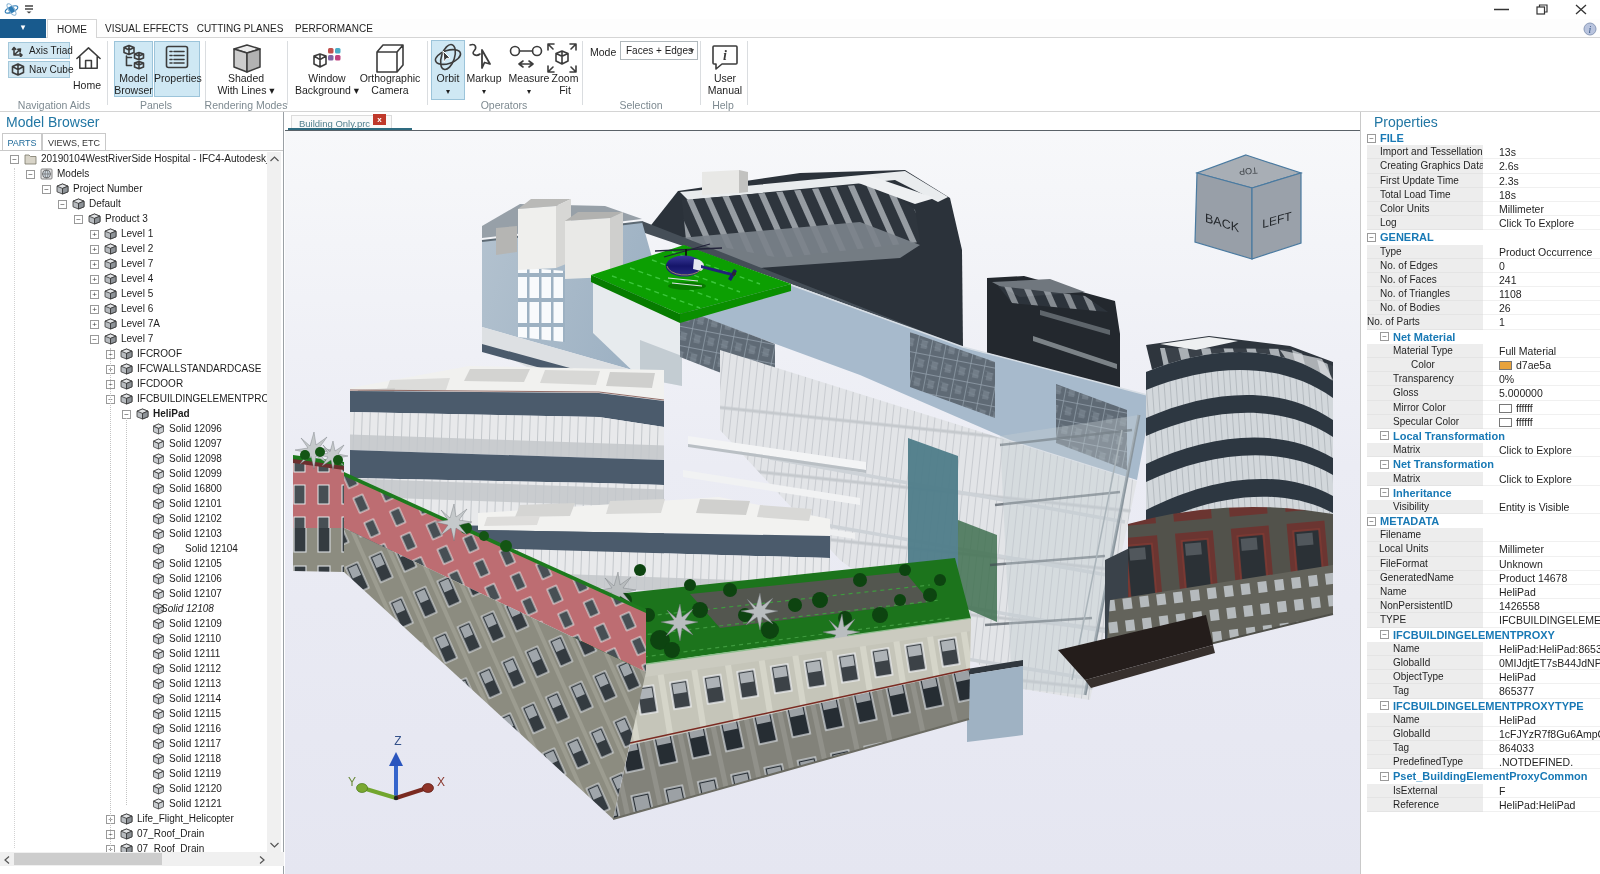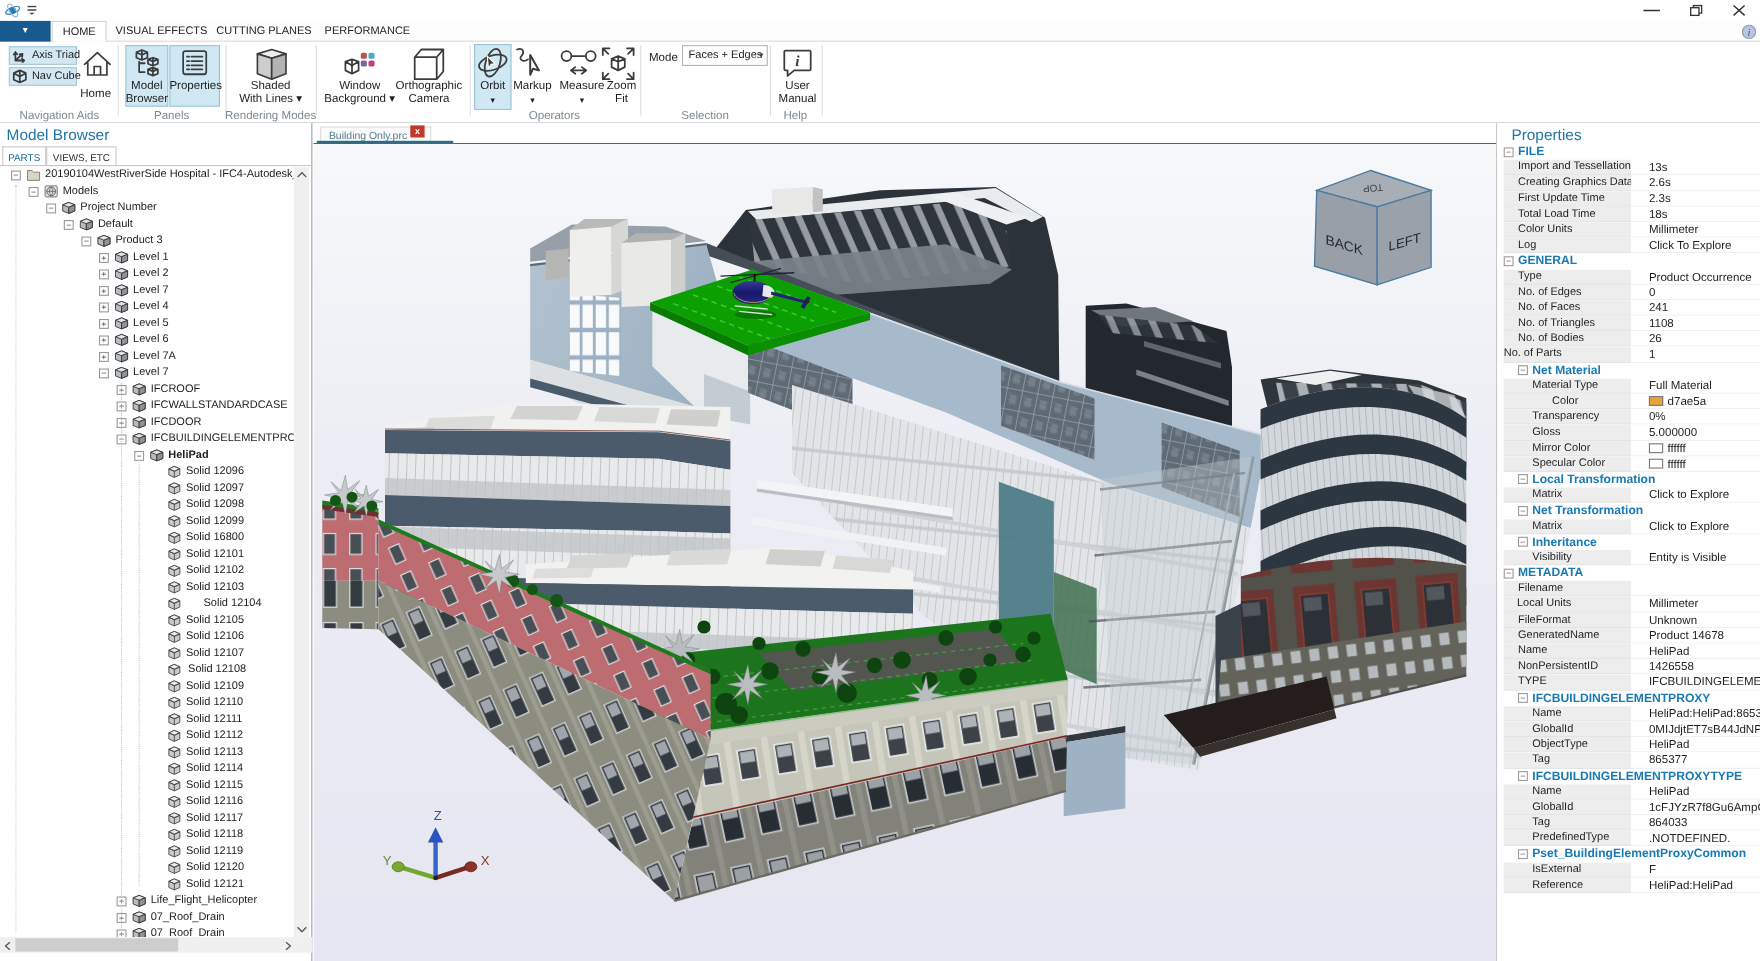--- a/index.html
+++ b/index.html
@@ -445,21 +445,21 @@
           <path d="M6.5 5.4V11M6.5 5.4L11.5 3.2M6.5 5.4L1.5 3.2" stroke="#444" stroke-width="0.8"></path>
         </svg>
         <span class="lb" style="left:169px;">Solid 12107</span>
       </div>
 <div class="trow">
         <svg class="ticon" style="left:152px" viewBox="0 0 13 12">
           <path d="M6.5 1L11.5 3.2L11.5 8.8L6.5 11L1.5 8.8L1.5 3.2z" fill="#c8ccd0" stroke="#444" stroke-width="0.8"></path>
           <path d="M6.5 1L11.5 3.2L6.5 5.4L1.5 3.2z" fill="#eceef0" stroke="#444" stroke-width="0.8"></path>
           <path d="M6.5 5.4V11M6.5 5.4L11.5 3.2M6.5 5.4L1.5 3.2" stroke="#444" stroke-width="0.8"></path>
         </svg>
-        <span class="lb" style="left:171px;">Solid 12108</span>
+        <span class="lb" style="left:161px;font-style:italic;">Solid 12108</span>
       </div>
 <div class="trow">
         <svg class="ticon" style="left:152px" viewBox="0 0 13 12">
           <path d="M6.5 1L11.5 3.2L11.5 8.8L6.5 11L1.5 8.8L1.5 3.2z" fill="#c8ccd0" stroke="#444" stroke-width="0.8"></path>
           <path d="M6.5 1L11.5 3.2L6.5 5.4L1.5 3.2z" fill="#eceef0" stroke="#444" stroke-width="0.8"></path>
           <path d="M6.5 5.4V11M6.5 5.4L11.5 3.2M6.5 5.4L1.5 3.2" stroke="#444" stroke-width="0.8"></path>
         </svg>
         <span class="lb" style="left:169px;">Solid 12109</span>
       </div>
 <div class="trow">

